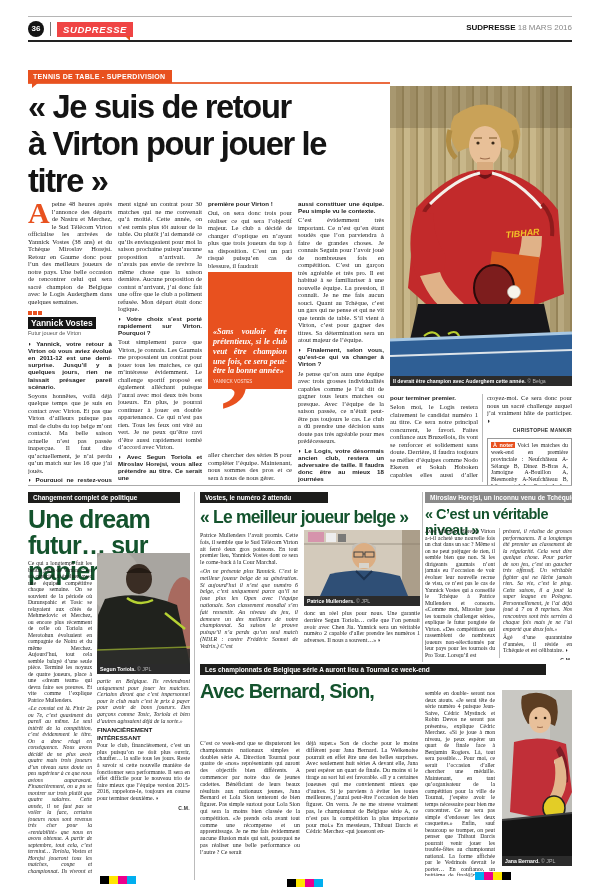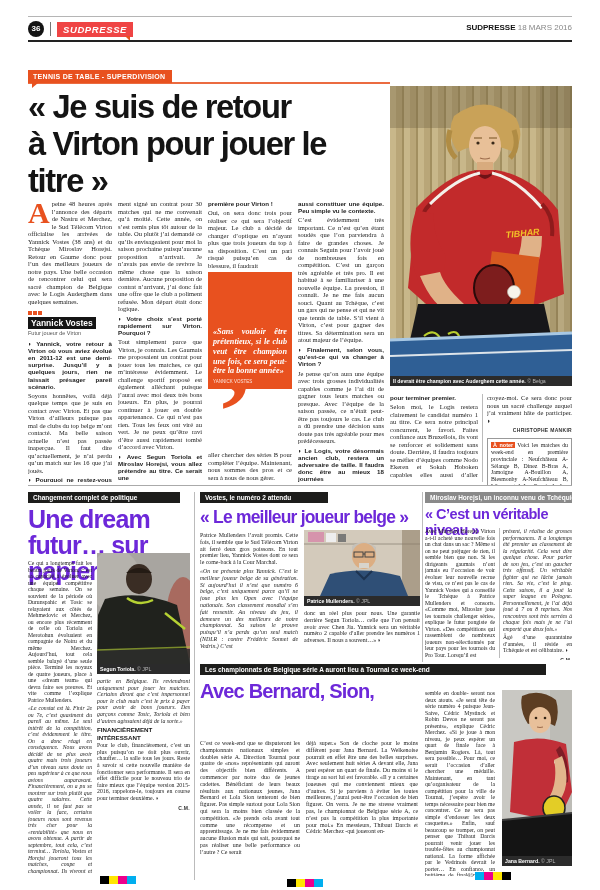--- a/index.html
+++ b/index.html
@@ -53,21 +53,21 @@
     padding:0 3px;white-space:nowrap;overflow:hidden;}
   .cap-c{color:#bbb;font-weight:normal;}
   
   .hrule{background:#aaa;height:1px;}
   .vrule{background:#bbb;width:1px;}
   
   .bar-black{background:#1d1d1b;color:#fff;font:bold 6.5px/11px "Liberation Sans",sans-serif;
     padding:0 5px;white-space:nowrap;overflow:hidden;}
   .bar-gray{background:#8a8a8a;color:#fff;font:bold 6.5px/11px "Liberation Sans",sans-serif;
     padding:0 5px;white-space:nowrap;overflow:hidden;}
-  .bhead{font-family:"Liberation Sans",sans-serif;font-weight:bold;color:#6d28d9;letter-spacing:-.8px;}
+  .bhead{font-family:"Liberation Sans",sans-serif;font-weight:bold;color:#14532d;letter-spacing:-.8px;}
   .bcol{overflow:hidden;font:5.9px/6.8px "Liberation Serif",serif;text-align:justify;}
   .bcol p{margin:0 0 2px;}
   .bsub{font:bold 6.2px/7.5px "Liberation Sans",sans-serif;margin:2px 0 1px;}
   
   .regbar i{display:inline-block;width:9px;height:8px;vertical-align:top;}
   .reg-num{font:4.5px/8px "Liberation Sans",sans-serif;color:#888;margin-right:2px;vertical-align:top;}
 </style>
 </head>
 <body>
 

